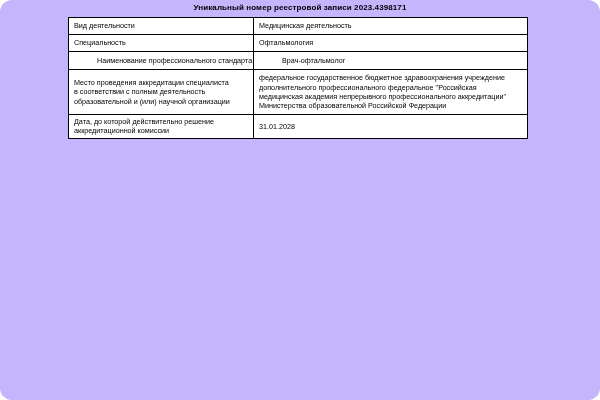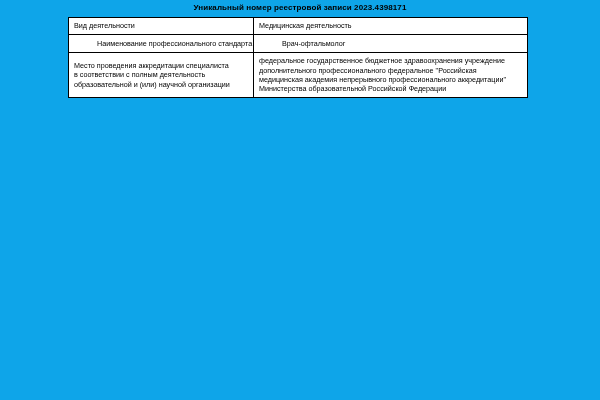--- a/index.html
+++ b/index.html
@@ -5,22 +5,23 @@
   * { margin: 0; padding: 0; box-sizing: border-box; }
   html, body { background: #ffffff; }
   body {
     width: 600px; height: 400px;
     font-family: "Liberation Sans", sans-serif;
     color: #000000;
   }
   .page {
     position: relative;
     width: 600px; height: 400px;
-    background: #0ea5e9;
+    background: #c4b5fd;
     overflow: hidden;
+    border-radius: 12px;
   }
   .doc-title {
     position: absolute;
     top: 3px; left: 0; right: 0;
     text-align: center;
     font-size: 8px;
     font-weight: bold;
     letter-spacing: 0.1px;
   }
   table.record {
@@ -62,20 +63,28 @@
       </colgroup>
     <tbody>
       <tr class="r1">
         <td>
           <div class="ln">Вид деятельности</div>
         </td>
         <td>
           <div class="ln">Медицинская деятельность</div>
         </td>
       </tr>
+      <tr class="r3">
+        <td>
+          <div class="ln">Специальность</div>
+        </td>
+        <td>
+          <div class="ln">Офтальмология</div>
+        </td>
+      </tr>
       <tr class="r4">
         <td>
           <div class="ln">Наименование профессионального стандарта</div>
         </td>
         <td>
           <div class="ln">Врач-офтальмолог</div>
         </td>
       </tr>
       <tr class="r5">
         <td>
@@ -83,16 +92,25 @@
           <div class="ln">в соответствии с полным деятельность</div>
           <div class="ln">образовательной и (или) научной организации</div>
         </td>
         <td>
           <div class="ln">федеральное государственное бюджетное здравоохранения учреждение</div>
           <div class="ln">дополнительного профессионального федеральное "Российская</div>
           <div class="ln">медицинская академия непрерывного профессионального аккредитации"</div>
           <div class="ln">Министерства образовательной Российской Федерации</div>
         </td>
       </tr>
+      <tr class="r6">
+        <td>
+          <div class="ln">Дата, до которой действительно решение</div>
+          <div class="ln">аккредитационной комиссии</div>
+        </td>
+        <td>
+          <div class="ln">31.01.2028</div>
+        </td>
+      </tr>
     </tbody>
   </table>
 
 </div>
 
 </body></html>

